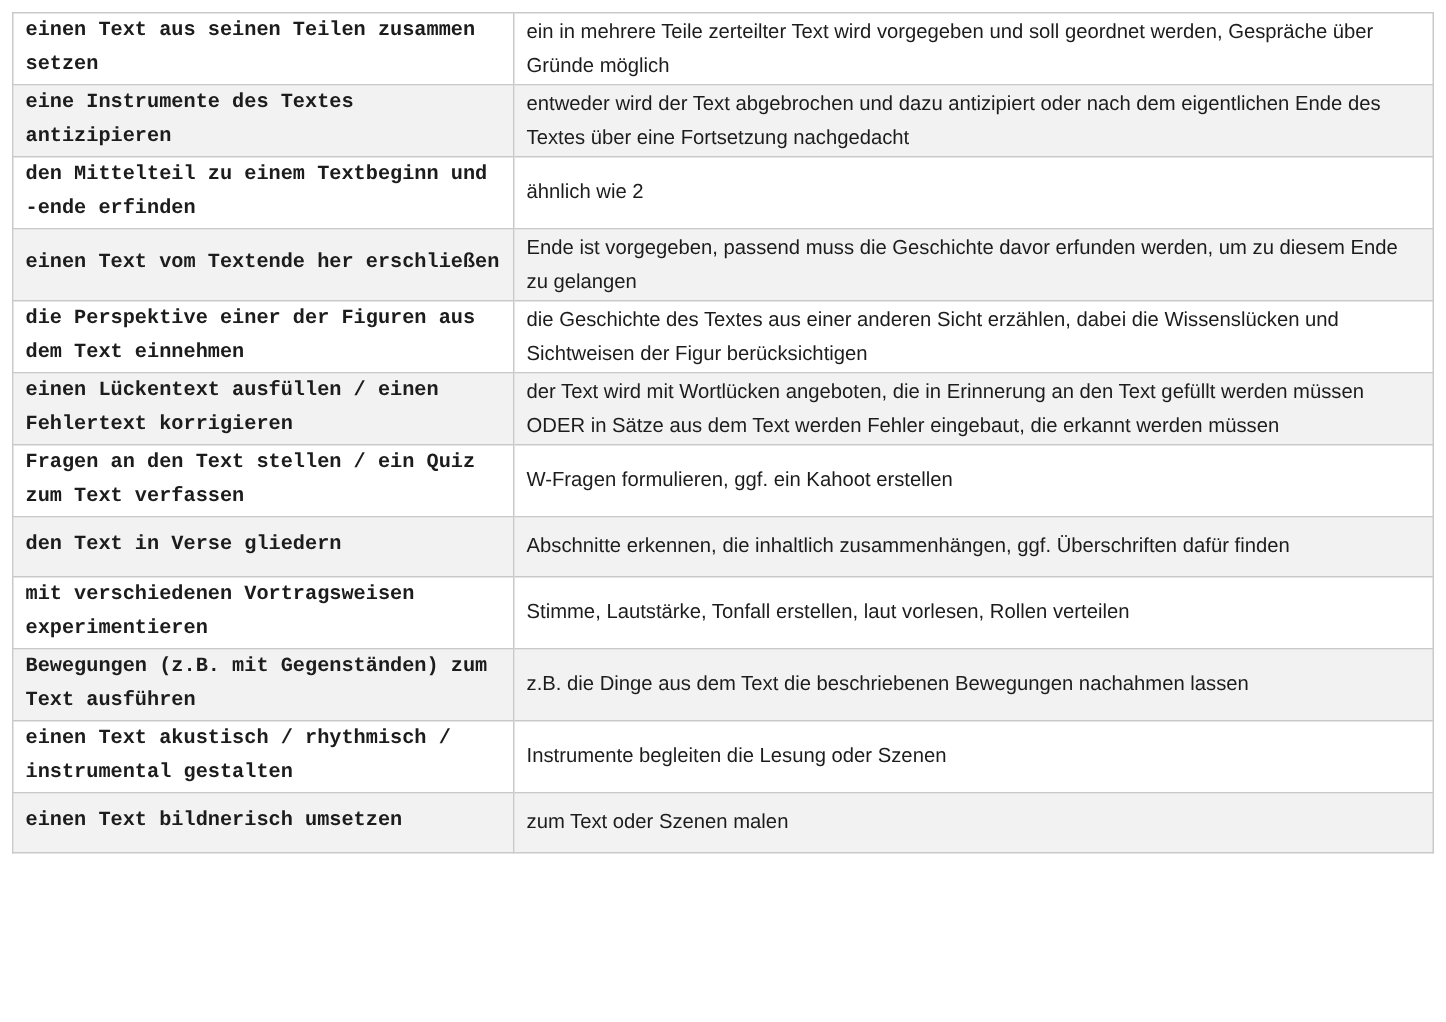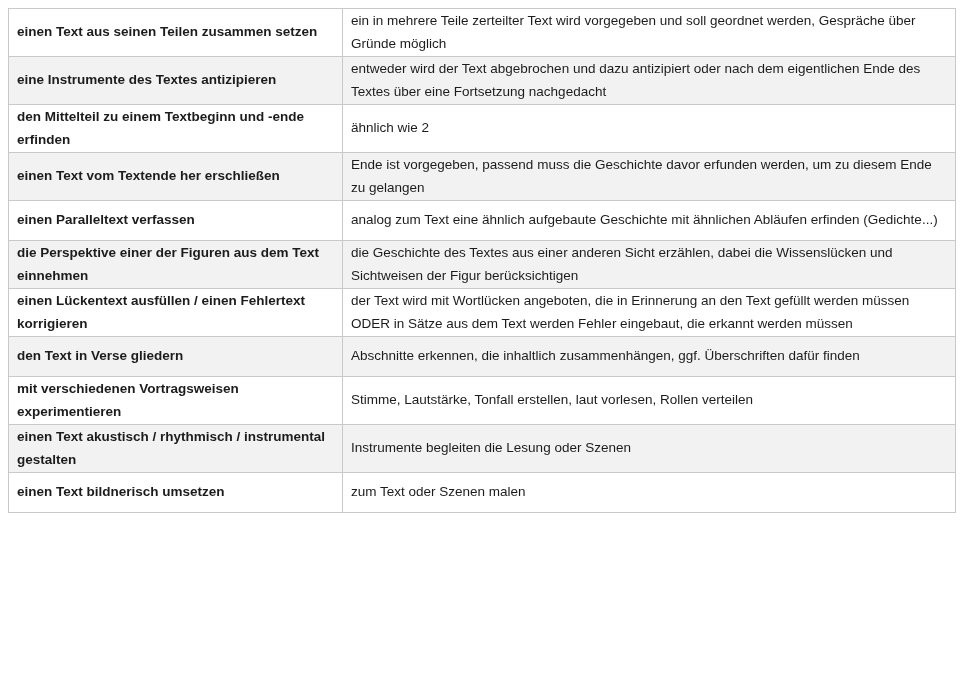--- a/index.html
+++ b/index.html
@@ -29,20 +29,21 @@
     padding: 1px 8px;
     height: 37px;
     font-size: 13.5px;
     line-height: 22.5px;
     color: var(--text-color);
     overflow: hidden;
     word-wrap: break-word;
   }
   table.methods td.method {
     font-weight: bold;
+    font-family: Liberation Mono, monospace;
   }
   table.methods tr:nth-child(even) {
     background: var(--stripe-color);
   }
 </style>
 </head>
 <body>
 
 <table class="methods">
   <colgroup>
@@ -60,38 +61,42 @@
       </tr>
       <tr>
         <td class="method">den Mittelteil zu einem Textbeginn und -ende erfinden</td>
         <td class="desc">ähnlich wie 2</td>
       </tr>
       <tr>
         <td class="method">einen Text vom Textende her erschließen</td>
         <td class="desc">Ende ist vorgegeben, passend muss die Geschichte davor erfunden werden, um zu diesem Ende zu gelangen</td>
       </tr>
       <tr>
-        <td class="method">einen Paralleltext verfassen</td>
-        <td class="desc">analog zum Text eine ähnlich aufgebaute Geschichte mit ähnlichen Abläufen erfinden (Gedichte...)</td>
-      </tr>
-      <tr>
         <td class="method">die Perspektive einer der Figuren aus dem Text einnehmen</td>
         <td class="desc">die Geschichte des Textes aus einer anderen Sicht erzählen, dabei die Wissenslücken und Sichtweisen der Figur berücksichtigen</td>
       </tr>
       <tr>
         <td class="method">einen Lückentext ausfüllen / einen Fehlertext korrigieren</td>
         <td class="desc">der Text wird mit Wortlücken angeboten, die in Erinnerung an den Text gefüllt werden müssen ODER in Sätze aus dem Text werden Fehler eingebaut, die erkannt werden müssen</td>
       </tr>
       <tr>
+        <td class="method">Fragen an den Text stellen / ein Quiz zum Text verfassen</td>
+        <td class="desc">W-Fragen formulieren, ggf. ein Kahoot erstellen</td>
+      </tr>
+      <tr>
         <td class="method">den Text in Verse gliedern</td>
         <td class="desc">Abschnitte erkennen, die inhaltlich zusammenhängen, ggf. Überschriften dafür finden</td>
       </tr>
       <tr>
         <td class="method">mit verschiedenen Vortragsweisen experimentieren</td>
         <td class="desc">Stimme, Lautstärke, Tonfall erstellen, laut vorlesen, Rollen verteilen</td>
+      </tr>
+      <tr>
+        <td class="method">Bewegungen (z.B. mit Gegenständen) zum Text ausführen</td>
+        <td class="desc">z.B. die Dinge aus dem Text die beschriebenen Bewegungen nachahmen lassen</td>
       </tr>
       <tr>
         <td class="method">einen Text akustisch / rhythmisch / instrumental gestalten</td>
         <td class="desc">Instrumente begleiten die Lesung oder Szenen</td>
       </tr>
       <tr>
         <td class="method">einen Text bildnerisch umsetzen</td>
         <td class="desc">zum Text oder Szenen malen</td>
       </tr>
     </tbody>

